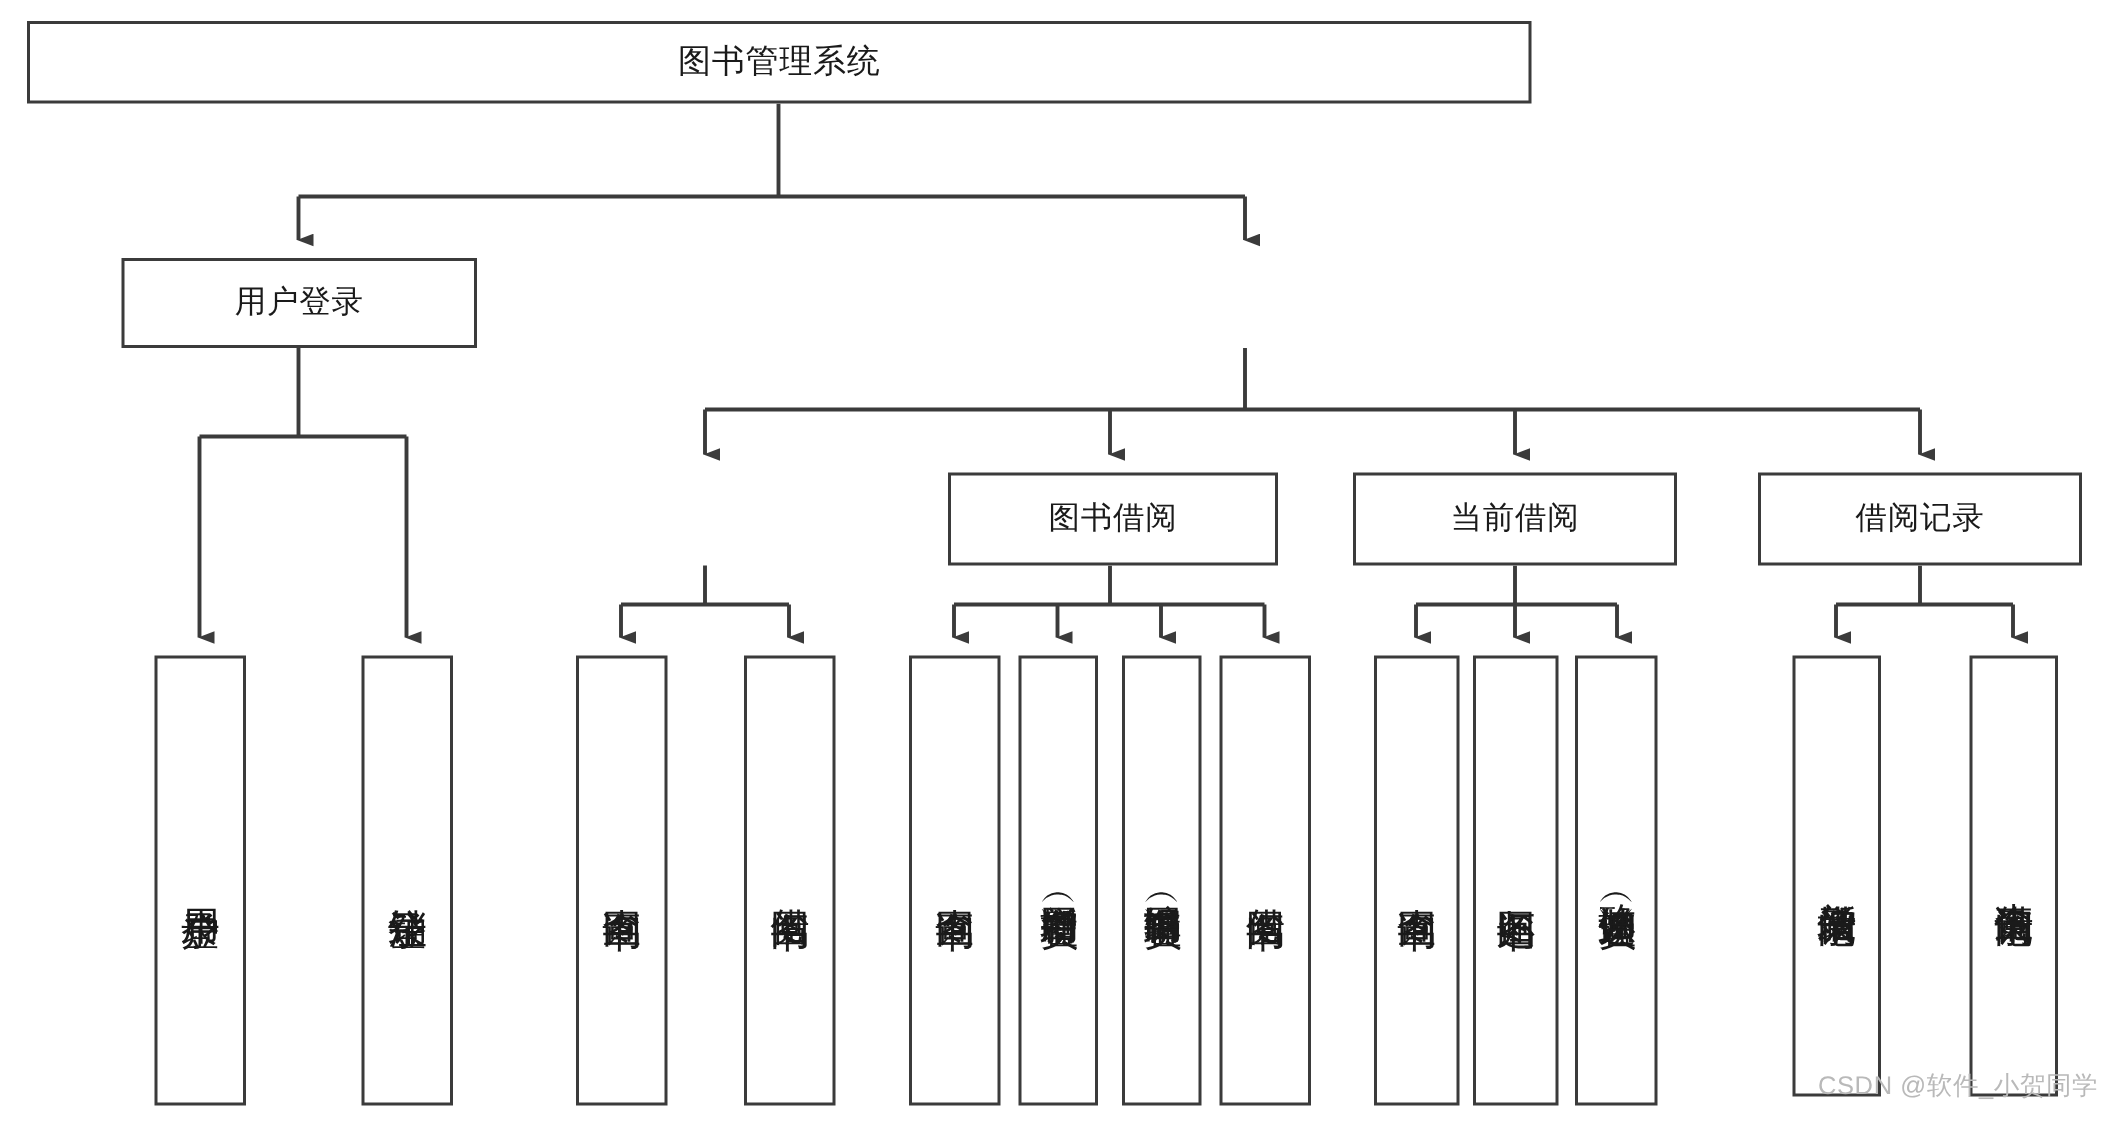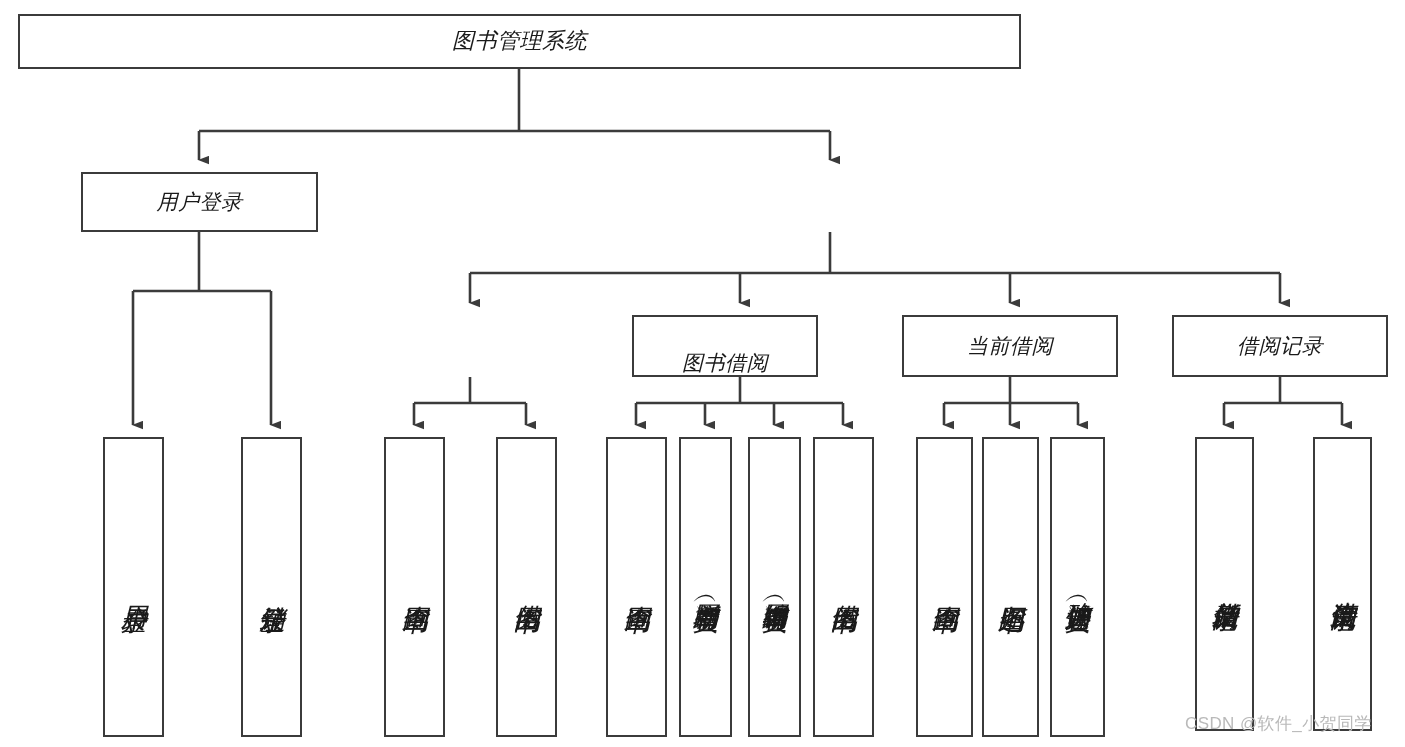--- a/index.html
+++ b/index.html
@@ -33,21 +33,20 @@
     display: flex;
     align-items: center;
     justify-content: center;
     color: #1a1a1a;
   }
   .node .lbl {
     display: block;
     line-height: 1.12;
     text-align: center;
     white-space: nowrap;
-    font-style: italic;
   }
   
   .node.h .lbl {
     font-size: 21px;
     letter-spacing: 0.5px;
   }
   .node.root .lbl {
     font-size: 22px;
   }
   
@@ -60,21 +59,21 @@
     text-orientation: upright;
     font-size: 26px;
     line-height: 1.05;
     letter-spacing: 1px;
   }
   .node.v.tall .lbl {
     font-size: 25px;
   }
   .watermark {
     position: absolute;
-    left: 1185px;
+    left: 1212px;
     top: 712px;
     font-size: 17px;
     color: #b9b9b9;
     letter-spacing: 0.4px;
     white-space: nowrap;
     user-select: none;
   }
 </style>
 </head>
 <body>
@@ -132,21 +131,21 @@
   </svg>
 
   <div class="node h root" style="left:18px; top:14px; width:1003px; height:55px;">
     <span class="lbl">图书管理系统</span>
   </div>
 
   <div class="node h" style="left:81px; top:172px; width:237px; height:60px;">
     <span class="lbl">用户登录</span>
   </div>
 
-  <div class="node h" style="left:632px; top:315px; width:186px; height:62px;align-items:flex-end;">
+  <div class="node h" style="left:632px; top:315px; width:220px; height:62px;">
     <span class="lbl">图书借阅</span>
   </div>
   <div class="node h" style="left:1172px; top:315px; width:216px; height:62px;">
     <span class="lbl">借阅记录</span>
   </div>
   <div class="node h" style="left:902px; top:315px; width:216px; height:62px;">
     <span class="lbl">当前借阅</span>
   </div>
 
   <div class="node v" style="left:103px; top:437px; width:61px; height:300px;">

